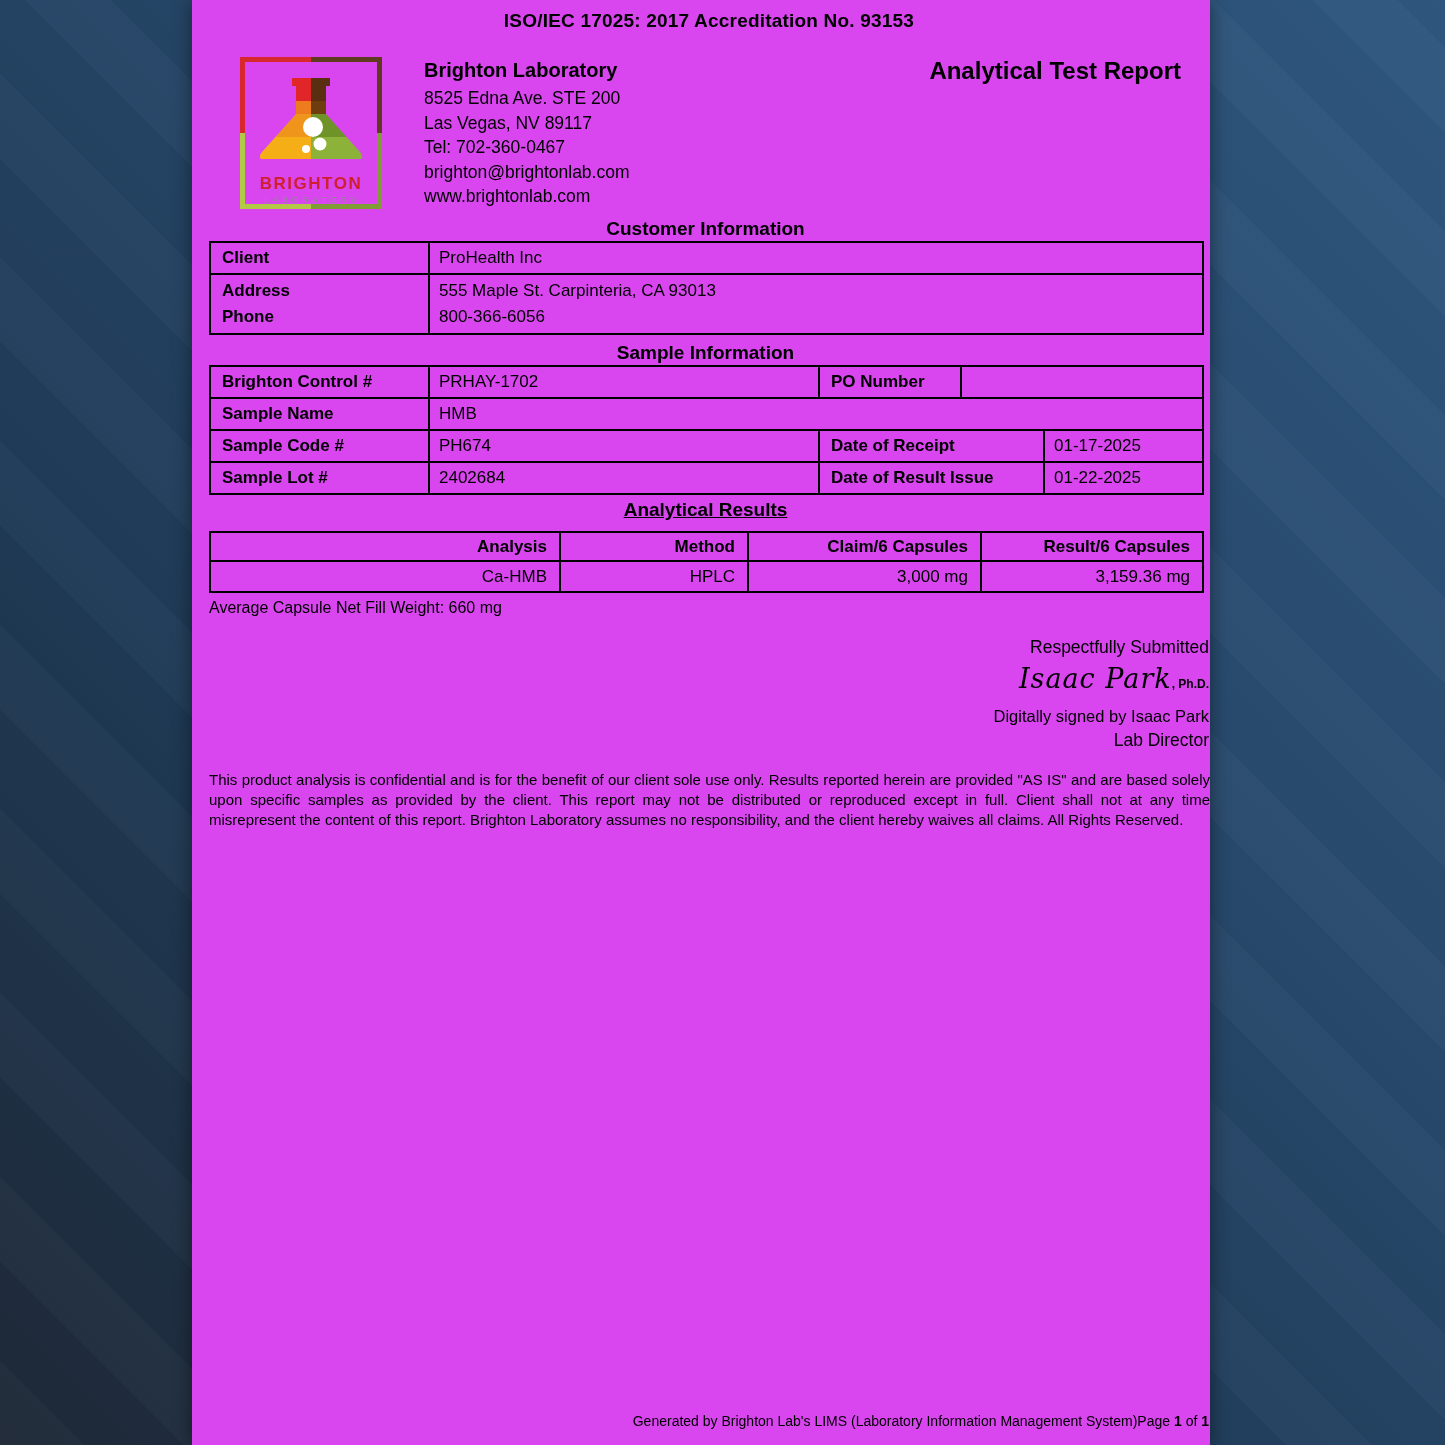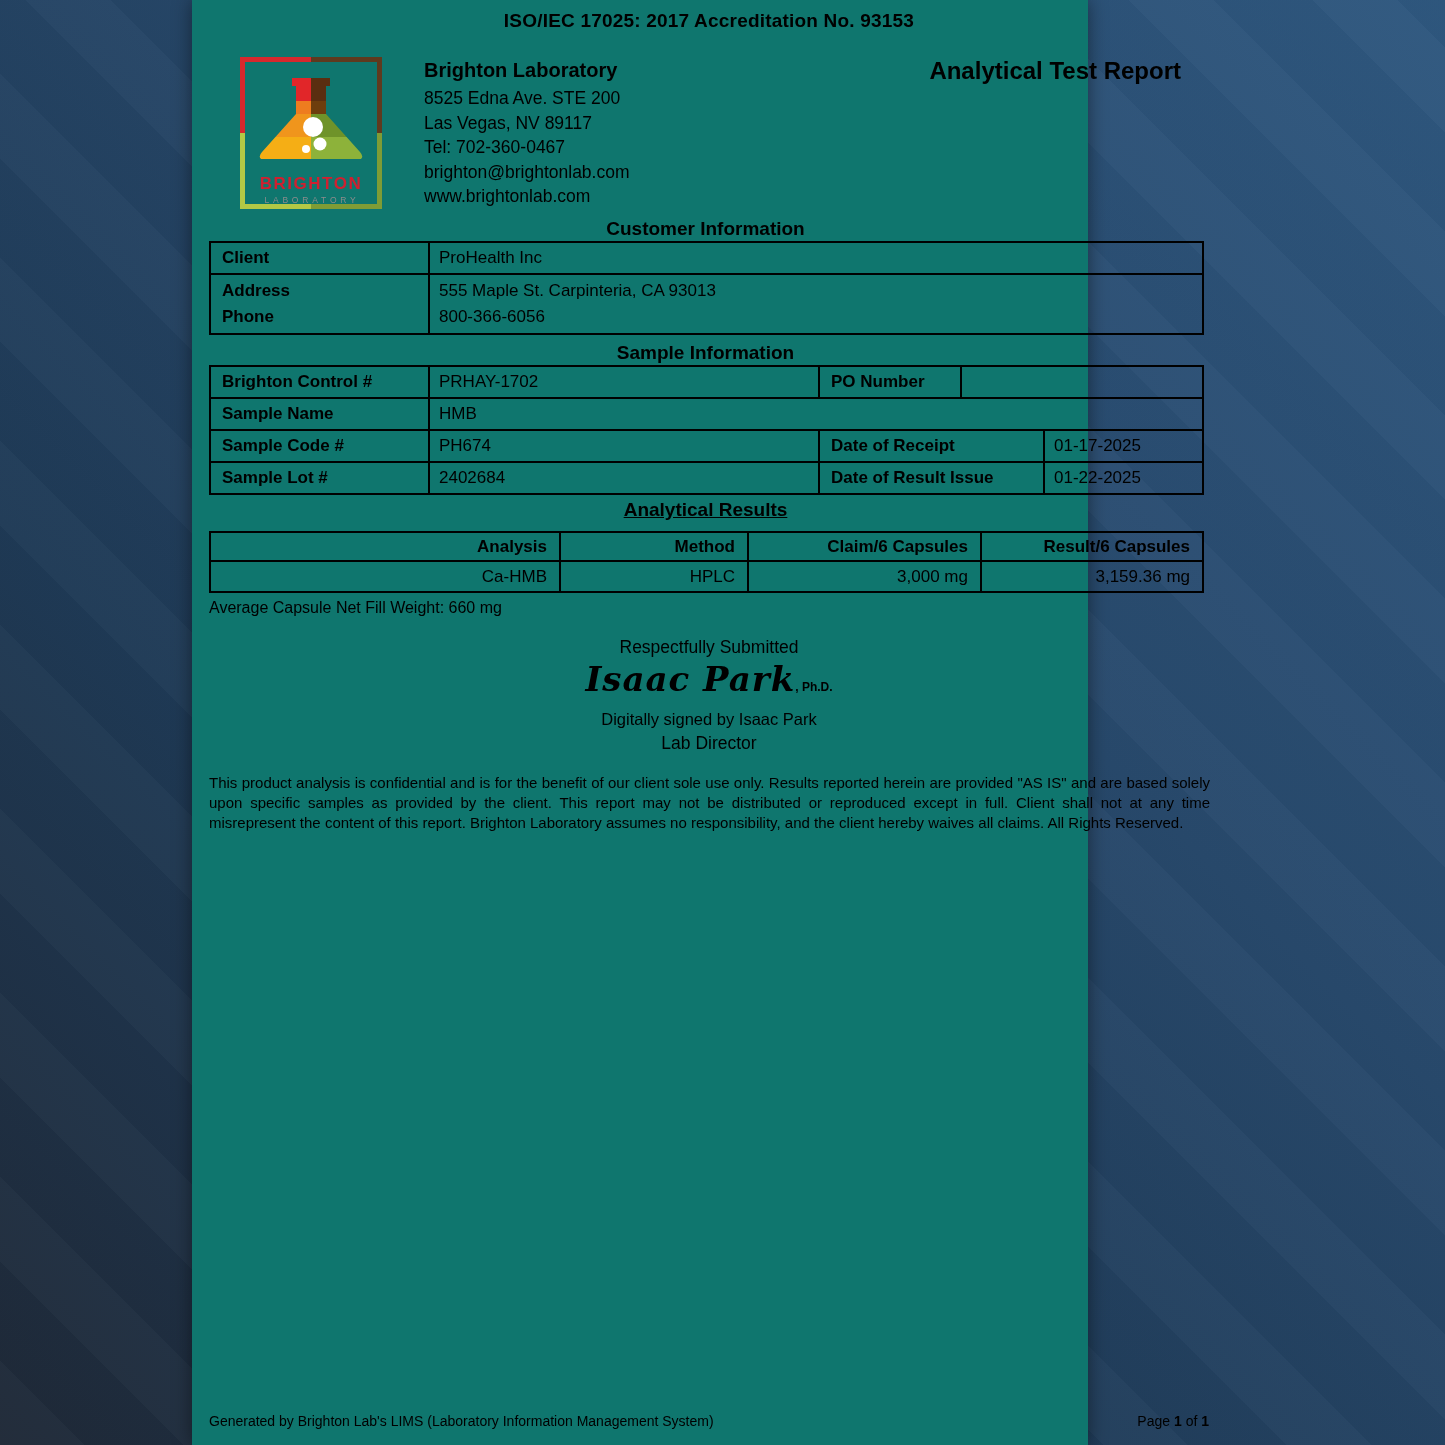--- a/index.html
+++ b/index.html
@@ -5,22 +5,22 @@
   * { margin:0; padding:0; box-sizing:border-box; }
   html,body { width:1445px; height:1445px; overflow:hidden; }
   body {
     font-family:"Liberation Sans", sans-serif;
     color:#000;
     background:
       repeating-linear-gradient(45deg, rgba(255,255,255,0.018) 0 60px, rgba(0,0,0,0.02) 60px 130px),
       linear-gradient(225deg, #2f587f 0%, #28496c 38%, #1f3a56 68%, #1f2937 100%);
   }
   .page {
-    position:absolute; left:192px; top:0; width:896px; height:1445px;
-    background:#0f766e; box-shadow:0 0 18px rgba(0,0,0,0.45);
+    position:absolute; left:192px; top:0; width:1018px; height:1445px;
+    background:#d946ef; box-shadow:0 0 18px rgba(0,0,0,0.45);
   }
   .content { position:relative; height:100%; padding:10px 0 0 17px; width:1017px; }
 
   .iso-line { width:1000px; text-align:center; font-size:19px; font-weight:bold; letter-spacing:0.2px; }
 
   .header { display:flex; align-items:flex-start; margin-top:25px; padding-left:31px; width:1000px; }
   .logo-box { width:142px; height:152px; flex:0 0 auto; }
   .lab-info { margin-left:42px; font-size:17.5px; line-height:24.5px; }
   .lab-name { font-size:20px; font-weight:bold; line-height:26px; margin-bottom:3px; }
   .report-title { margin-left:auto; margin-right:28px; font-size:24px; font-weight:bold; line-height:28px; white-space:nowrap; }
@@ -39,36 +39,36 @@
   table.customer tr.r1 { height:32px;border-radius:15px; }
   table.customer tr.r2 { height:56px; }
   table.customer .two-line div { line-height:26px; }
   table.sample tr { height:32px; }
   table.results tr.hdr { height:29px; }
   table.results tr.dat { height:31px; }
   table.results th, table.results td { text-align:right; padding:2px 12px; }
 
   .avg-note { width:993px; font-size:16px; margin-top:6px; line-height:18px; }
 
-  .signature { width:1000px; text-align:center; margin-top:21px; line-height:1; }
+  .signature { width:1000px; text-align:right; margin-top:21px; line-height:1; }
   .sig-submitted { font-size:17.5px; line-height:19px; }
   .sig-line { margin-top:7px; font-size:18px; line-height:30px; }
   .sig-script {
-    font-family:"DejaVu Serif", serif; font-style:italic; font-weight:bold;
-    font-size:34px; letter-spacing:1px;margin-top:20px;
+    font-family:"DejaVu Serif", serif; font-style:italic; font-weight:normal;
+    font-size:27px; letter-spacing:1px;margin-top:20px;
   }
   .sig-suffix { font-weight:bold; font-size:12px; }
   .sig-digital { margin-top:8px; font-size:16.5px; line-height:18px; }
   .sig-role { margin-top:6px; font-size:17.5px; line-height:19px; }
 
   .disclaimer { width:1001px; margin-top:20px; font-size:15px; line-height:19.8px; text-align:justify; }
 
   .footer {
     position:absolute; left:17px; bottom:16px; width:1000px;
-    display:flex; justify-content:space-between; font-size:14px;
+    display:flex; justify-content:flex-end; font-size:14px;
   }
   .footer b { font-weight:bold; }
 </style>
 </head>
 <body>
 
 <div class="page">
   <div class="content">
 
     <div class="iso-line">ISO/IEC 17025: 2017 Accreditation No. 93153</div>

